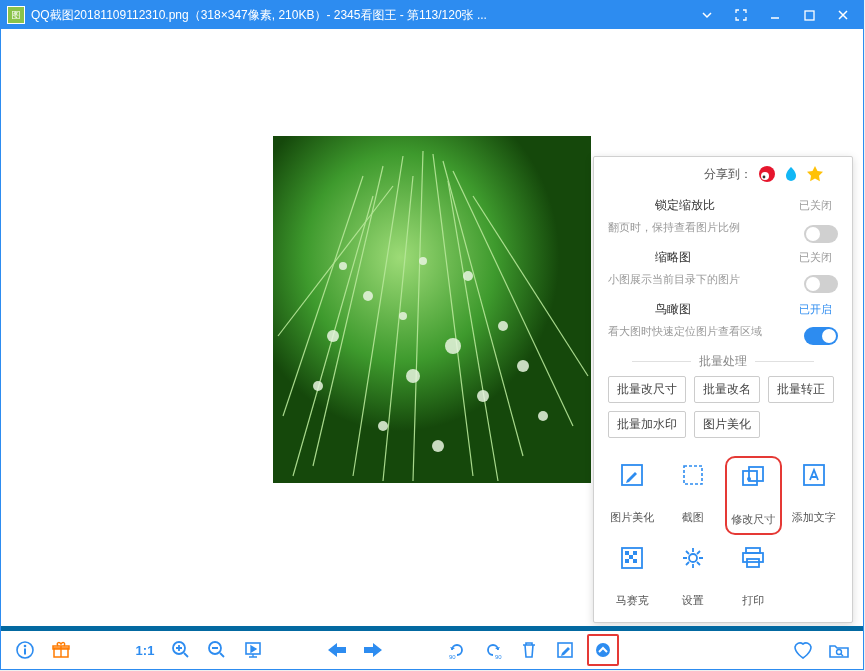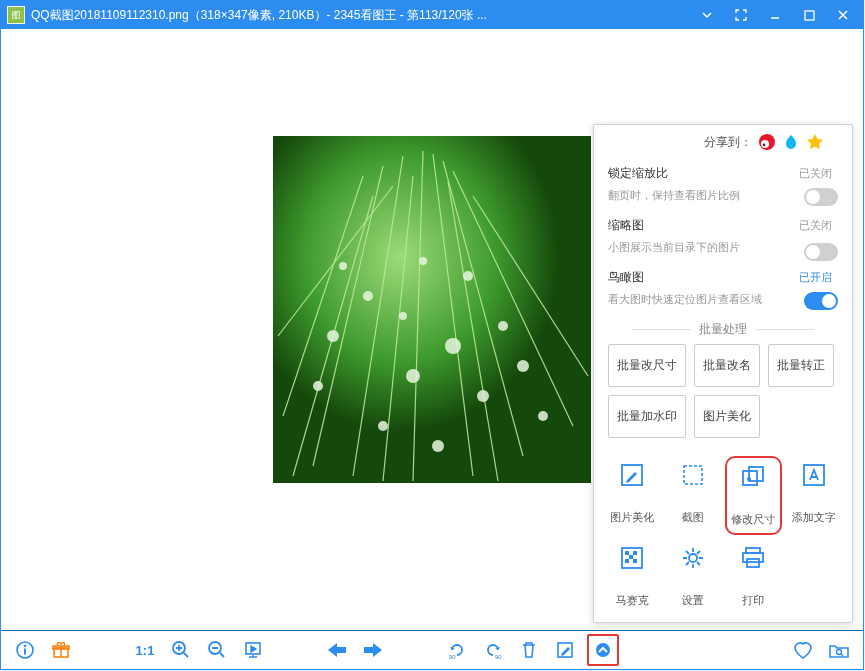--- a/index.html
+++ b/index.html
@@ -6,41 +6,41 @@
   .window{width:862px;height:668px;background:#fff;border:1px solid #2d8cf0;position:relative;overflow:hidden;}
   .titlebar{height:28px;background:#2d8cf0;color:#fff;display:flex;align-items:center;padding:0 6px;font-size:12px;}
   .appicon{width:16px;height:16px;background:#8bc34a;border:1px solid #fff;margin-right:6px;display:flex;align-items:center;justify-content:center;font-size:9px;color:#fff;}
   .title-text{flex:1;white-space:nowrap;overflow:hidden;}
   .winbtns{display:flex;gap:6px;margin-left:auto;}
   .winbtn{width:28px;height:20px;display:flex;align-items:center;justify-content:center;color:#fff;cursor:pointer;}
   .content{position:absolute;top:29px;left:1px;right:1px;bottom:40px;background:#fff;display:flex;align-items:center;justify-content:center;}
   .photo{width:318px;height:347px;background:#2a7a1a;position:relative;overflow:hidden;margin-top:-40px;}
   .photo::before{content:"";position:absolute;inset:0;background:radial-gradient(circle at 30% 40%,#7cc85e 0,#3a8f2a 30%,#1e5a10 100%);}
   .photo svg{position:absolute;inset:0;}
-  .toolbar{position:absolute;left:0;right:0;bottom:0;height:38px;background:#fff;border-top:1px solid #0369a1;display:flex;align-items:center;padding:0 10px;gap:8px;}
+  .toolbar{position:absolute;left:0;right:0;bottom:0;height:38px;background:#fff;border-top:5px solid #0369a1;display:flex;align-items:center;padding:0 10px;gap:8px;}
   .tbicon{width:28px;height:28px;display:flex;align-items:center;justify-content:center;color:#2d8cf0;cursor:pointer;}
   .tb-orange{color:#ff7b00;}
   .sep{flex:1;}
   .sep2{width:40px;}
   .panel{position:absolute;right:10px;bottom:46px;width:258px;background:#fff;border:1px solid #d0d0d0;box-shadow:0 2px 8px rgba(0,0,0,.15);border-radius:2px;}
   .share{display:flex;align-items:center;justify-content:flex-end;padding:8px 28px;gap:6px;font-size:12px;color:#555;}
   .shico{width:18px;height:18px;}
   .opt-row{padding:6px 14px;display:flex;align-items:center;justify-content:space-between;}
-  .opt-title{color:#333;font-weight:500;}
+  .opt-title{color:#333;font-weight:500;margin-left:47px;}
   .opt-sub{color:#999;font-size:11px;padding:0 14px 8px;}
   .status{color:#999;font-size:11px;margin-right:6px;}
   .status-on{color:#2d8cf0;}
   .toggle{width:34px;height:18px;border-radius:9px;background:#d0d0d0;position:relative;}
   .toggle.on{background:#2d8cf0;}
   .toggle::after{content:"";position:absolute;width:14px;height:14px;border-radius:50%;background:#fff;top:2px;left:2px;}
   .toggle.on::after{left:18px;}
   .divider{display:flex;align-items:center;padding:6px 30px;color:#888;font-size:12px;}
   .divider::before,.divider::after{content:"";flex:1;height:1px;background:#e0e0e0;margin:0 8px;}
   .batch-btns{display:flex;flex-wrap:wrap;gap:8px;padding:0 14px 10px;}
-  .batch-btn{border:1px solid #ccc;padding:12px 8px;border-radius:2px;font-size:12px;color:#444;cursor:pointer;background:#fff;}
+  .batch-btn{border:1px solid #ccc;padding:4px 8px;border-radius:2px;font-size:12px;color:#444;cursor:pointer;background:#fff;}
   .tools-grid{display:grid;grid-template-columns:repeat(4,1fr);padding:8px 10px;gap:4px;}
   .tool{display:flex;flex-direction:column;align-items:center;gap:22px;padding:6px 2px;cursor:pointer;color:#2d8cf0;}
   .tool.hl{border:2px solid #e53935;border-radius:10px;}
   .tool-label{font-size:11px;color:#555;}
   .toolico{width:26px;height:26px;display:flex;align-items:center;justify-content:center;}
   .caret-box{border:2px solid #e53935;border-radius:2px;}
 </style>
 </head>
 <body>
 
@@ -140,21 +140,21 @@
     </div>
 
     <div id="opts">
         <div>
           <div class="opt-row">
     <span class="opt-title">锁定缩放比</span>
     <span style="display:flex;align-items:center;gap:4px">
       <span class="status ">已关闭</span>
     </span>
           </div>
-    <div style="display:flex;align-items:flex-start;justify-content:space-between;padding-right:14px">
+    <div style="display:flex;align-items:flex-end;justify-content:space-between;padding-right:14px">
       <div class="opt-sub">翻页时，保持查看图片比例</div>
       <div class="toggle "></div>
     </div>
         </div>
         <div>
           <div class="opt-row">
     <span class="opt-title">缩略图</span>
     <span style="display:flex;align-items:center;gap:4px">
       <span class="status ">已关闭</span>
     </span>
@@ -164,21 +164,21 @@
       <div class="toggle "></div>
     </div>
         </div>
         <div>
           <div class="opt-row">
     <span class="opt-title">鸟瞰图</span>
     <span style="display:flex;align-items:center;gap:4px">
       <span class="status status-on">已开启</span>
     </span>
           </div>
-    <div style="display:flex;justify-content:space-between;padding-right:14px">
+    <div style="display:flex;align-items:center;justify-content:space-between;padding-right:14px">
       <div class="opt-sub">看大图时快速定位图片查看区域</div>
       <div class="toggle on"></div>
     </div>
         </div>
       </div>
 
     <div class="divider">
         <span>批量处理</span>
       </div>
     <div class="batch-btns" id="batch">

